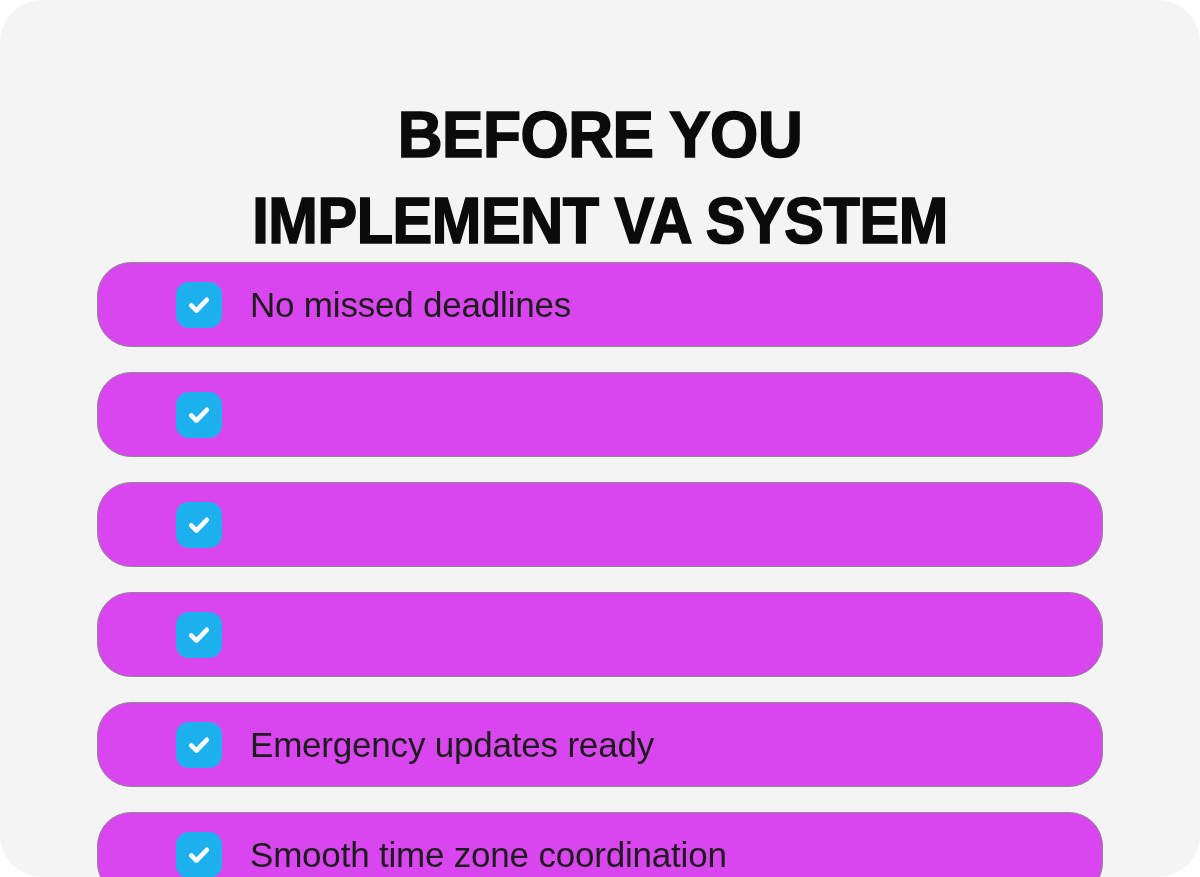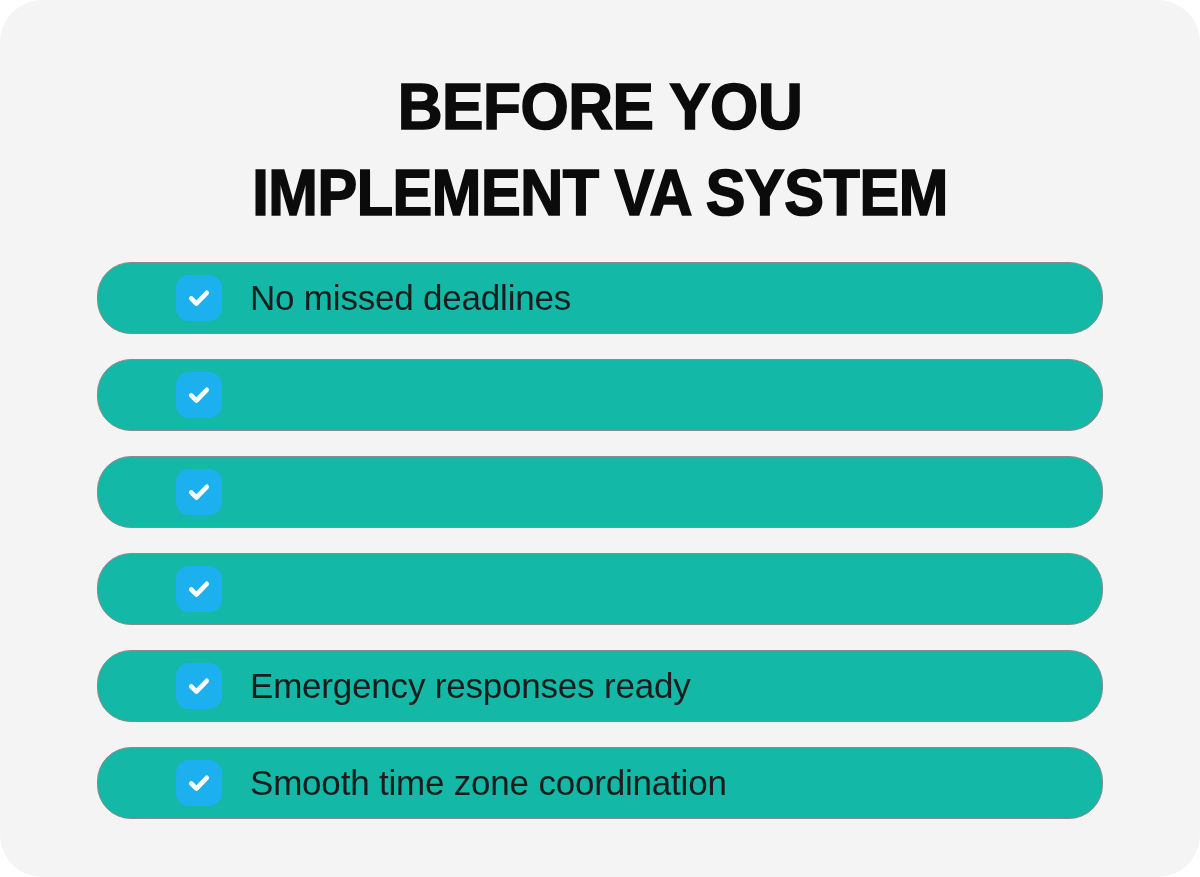--- a/index.html
+++ b/index.html
@@ -20,21 +20,21 @@
     height: 877px;
     box-sizing: border-box;
     background: #f4f4f4;
     border-radius: 42px;
     overflow: hidden;
   }
 
   #title-block {
     position: absolute;
     left: 0;
-    top: 64px;
+    top: 92px;
     width: 1200px;
     text-align: center;
   }
 
   .title-line {
     display: block;
     color: #0b0b0b;
     font-family: "Liberation Sans", sans-serif;
     font-weight: 700;
     font-size: 64px;
@@ -53,23 +53,23 @@
   #checklist {
     position: absolute;
     left: 97px;
     top: 262px;
     width: 1006px;
   }
 
   .check-row {
     position: relative;
     box-sizing: border-box;
-    height: 72px;
+    height: 85px;
     margin-bottom: 25px;
-    background: #14b8a6;
+    background: #d946ef;
     border: 1.6px solid #8b8b8b;
     border-radius: 34px;
     display: flex;
     align-items: center;
   }
   .check-row:last-child {
     margin-bottom: 12px;
   }
 
   .check-box {
@@ -145,21 +145,21 @@
         </svg>
       </span>
     </div>
 
     <div class="check-row">
       <span class="check-box">
         <svg viewBox="0 0 30 30" aria-hidden="true">
           <path d="M7.2 15.4 L12.4 20.6 L22.8 9.8" fill="none" stroke="#ffffff" stroke-width="4.6" stroke-linecap="round" stroke-linejoin="round"></path>
         </svg>
       </span>
-      <span class="row-label">Emergency responses ready</span>
+      <span class="row-label">Emergency updates ready</span>
     </div>
 
     <div class="check-row">
       <span class="check-box">
         <svg viewBox="0 0 30 30" aria-hidden="true">
           <path d="M7.2 15.4 L12.4 20.6 L22.8 9.8" fill="none" stroke="#ffffff" stroke-width="4.6" stroke-linecap="round" stroke-linejoin="round"></path>
         </svg>
       </span>
       <span class="row-label">Smooth time zone coordination</span>
     </div>

